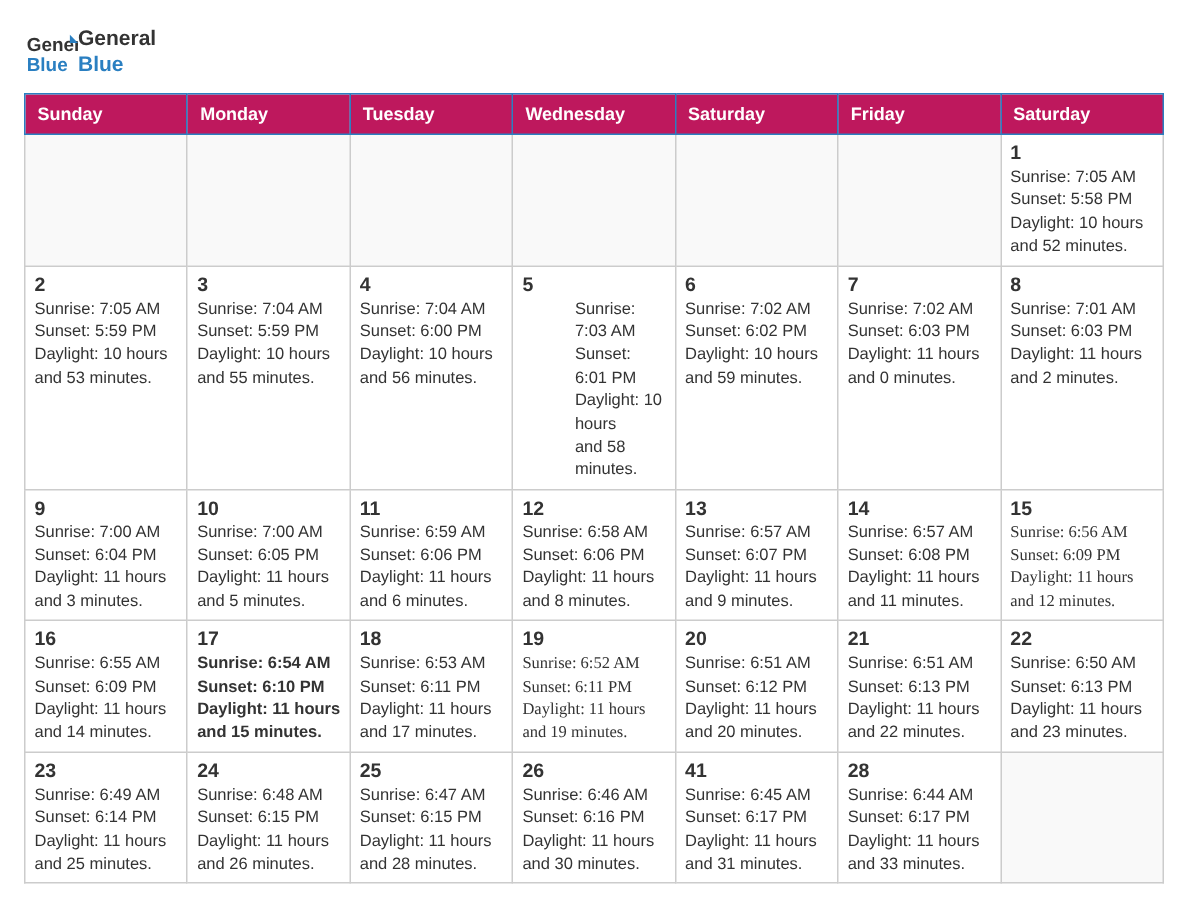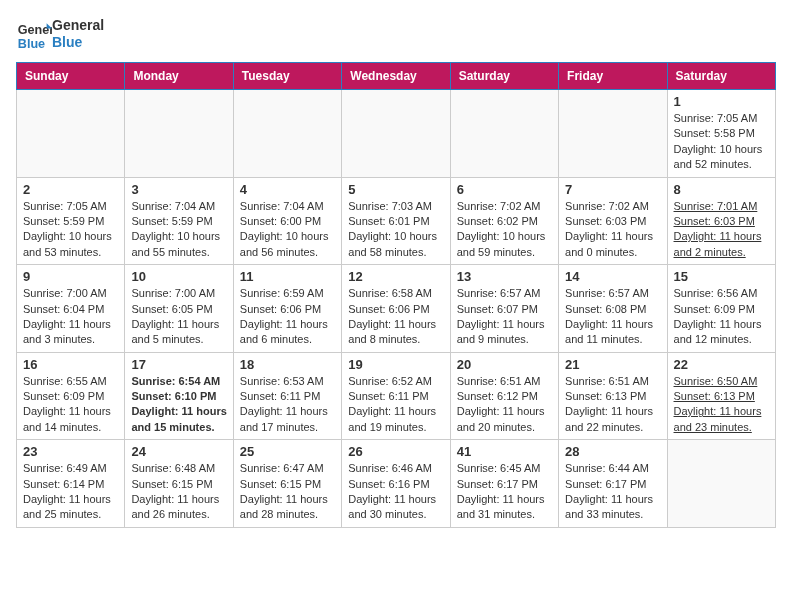--- a/index.html
+++ b/index.html
@@ -139,42 +139,42 @@
         </td>
         <td>
           <span class="day-number">4</span>
           <div class="day-info" style="white-space: pre-line;">Sunrise: 7:04 AM
 Sunset: 6:00 PM
 Daylight: 10 hours
 and 56 minutes.</div>
         </td>
         <td>
           <span class="day-number">5</span>
-          <div class="day-info" style="white-space: pre-line;">Sunrise: 7:03 AM
+          <div class="day-info" style="white-space: pre-line; margin-left: 35px;">Sunrise: 7:03 AM
 Sunset: 6:01 PM
 Daylight: 10 hours
 and 58 minutes.</div>
         </td>
         <td>
           <span class="day-number">6</span>
           <div class="day-info" style="white-space: pre-line;">Sunrise: 7:02 AM
 Sunset: 6:02 PM
 Daylight: 10 hours
 and 59 minutes.</div>
         </td>
         <td>
           <span class="day-number">7</span>
           <div class="day-info" style="white-space: pre-line;">Sunrise: 7:02 AM
 Sunset: 6:03 PM
 Daylight: 11 hours
 and 0 minutes.</div>
         </td>
         <td>
           <span class="day-number">8</span>
-          <div class="day-info" style="white-space: pre-line; text-decoration: underline;">Sunrise: 7:01 AM
+          <div class="day-info" style="white-space: pre-line;">Sunrise: 7:01 AM
 Sunset: 6:03 PM
 Daylight: 11 hours
 and 2 minutes.</div>
         </td>
       </tr>
       <tr>
         <td>
           <span class="day-number">9</span>
           <div class="day-info" style="white-space: pre-line;">Sunrise: 7:00 AM
 Sunset: 6:04 PM
@@ -211,21 +211,21 @@
         </td>
         <td>
           <span class="day-number">14</span>
           <div class="day-info" style="white-space: pre-line;">Sunrise: 6:57 AM
 Sunset: 6:08 PM
 Daylight: 11 hours
 and 11 minutes.</div>
         </td>
         <td>
           <span class="day-number">15</span>
-          <div class="day-info" style="white-space: pre-line;">Sunrise: 6:56 AM
+          <div class="day-info" style="white-space: pre-line; font-family: Liberation Serif, serif;">Sunrise: 6:56 AM
 Sunset: 6:09 PM
 Daylight: 11 hours
 and 12 minutes.</div>
         </td>
       </tr>
       <tr>
         <td>
           <span class="day-number">16</span>
           <div class="day-info" style="white-space: pre-line;">Sunrise: 6:55 AM
 Sunset: 6:09 PM
@@ -241,42 +241,42 @@
         </td>
         <td>
           <span class="day-number">18</span>
           <div class="day-info" style="white-space: pre-line;">Sunrise: 6:53 AM
 Sunset: 6:11 PM
 Daylight: 11 hours
 and 17 minutes.</div>
         </td>
         <td>
           <span class="day-number">19</span>
-          <div class="day-info" style="white-space: pre-line;">Sunrise: 6:52 AM
+          <div class="day-info" style="white-space: pre-line; font-family: Liberation Serif, serif;">Sunrise: 6:52 AM
 Sunset: 6:11 PM
 Daylight: 11 hours
 and 19 minutes.</div>
         </td>
         <td>
           <span class="day-number">20</span>
           <div class="day-info" style="white-space: pre-line;">Sunrise: 6:51 AM
 Sunset: 6:12 PM
 Daylight: 11 hours
 and 20 minutes.</div>
         </td>
         <td>
           <span class="day-number">21</span>
           <div class="day-info" style="white-space: pre-line;">Sunrise: 6:51 AM
 Sunset: 6:13 PM
 Daylight: 11 hours
 and 22 minutes.</div>
         </td>
         <td>
           <span class="day-number">22</span>
-          <div class="day-info" style="white-space: pre-line; text-decoration: underline;">Sunrise: 6:50 AM
+          <div class="day-info" style="white-space: pre-line;">Sunrise: 6:50 AM
 Sunset: 6:13 PM
 Daylight: 11 hours
 and 23 minutes.</div>
         </td>
       </tr>
       <tr>
         <td>
           <span class="day-number">23</span>
           <div class="day-info" style="white-space: pre-line;">Sunrise: 6:49 AM
 Sunset: 6:14 PM

